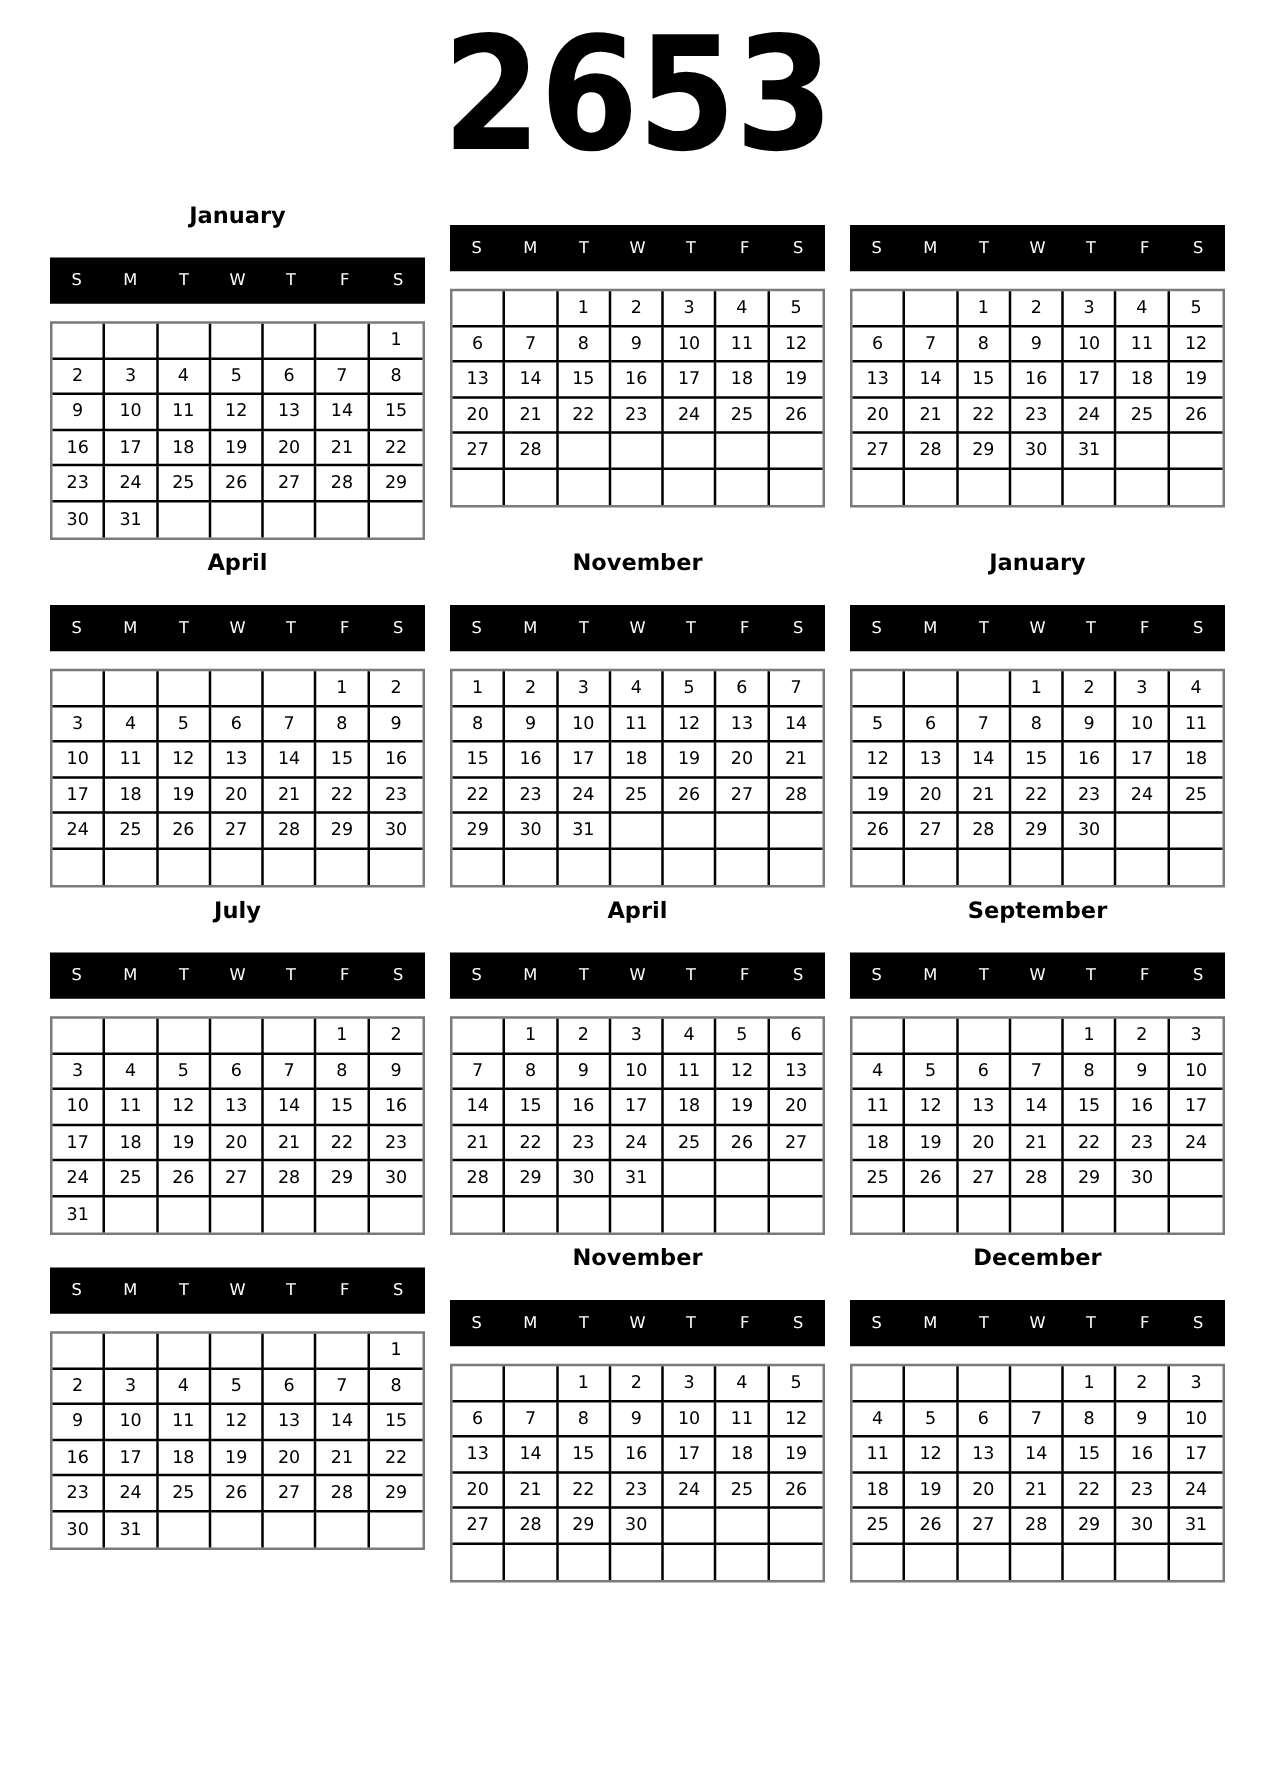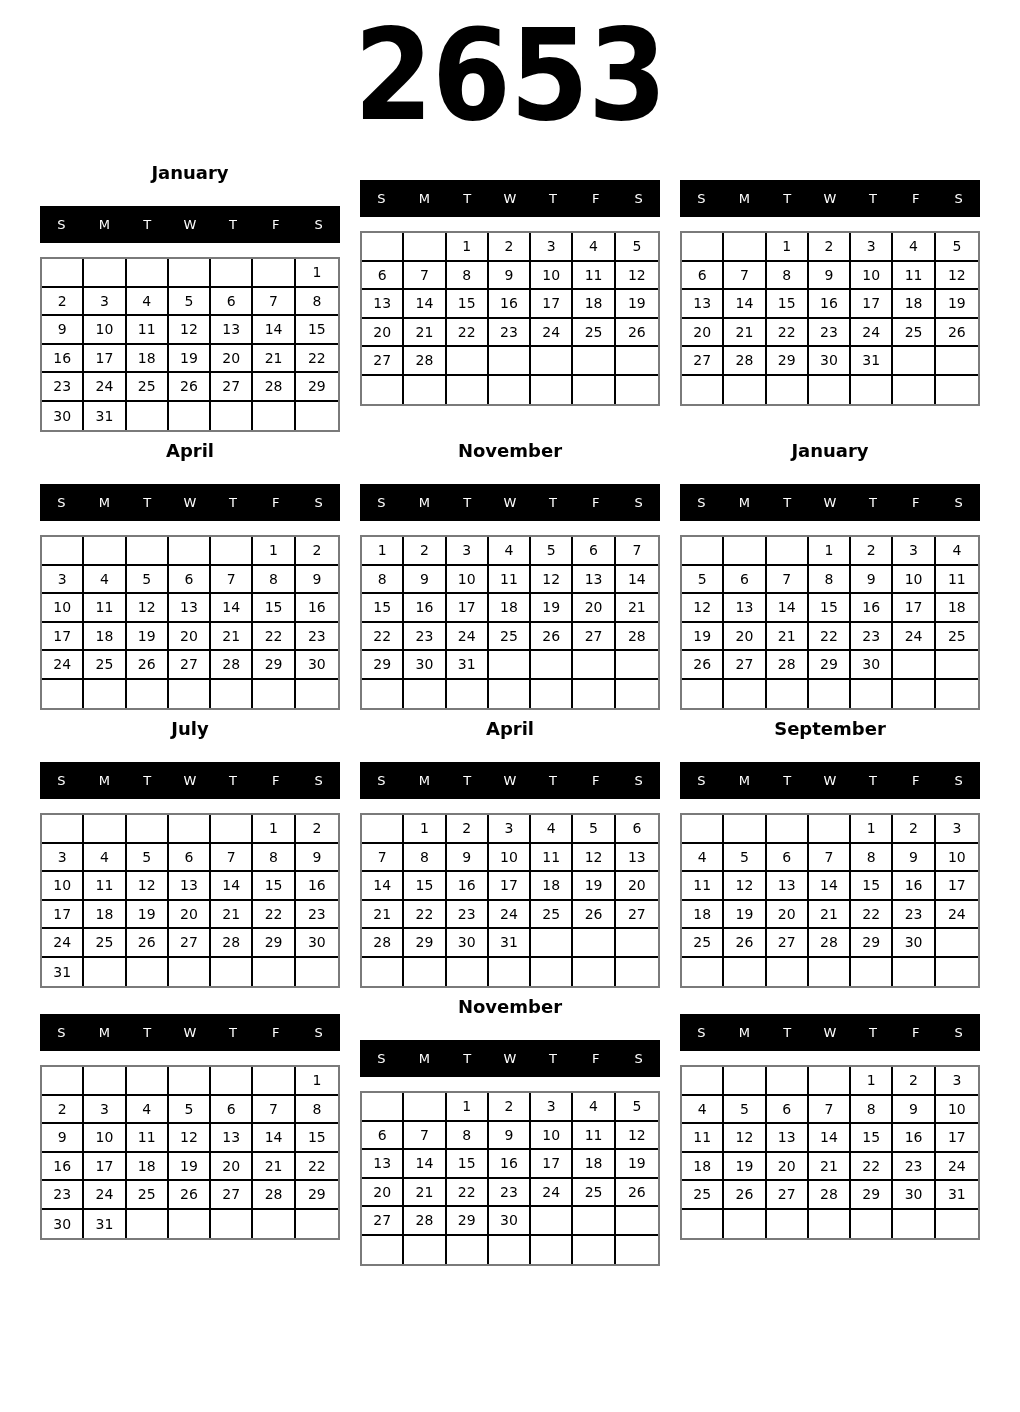--- a/index.html
+++ b/index.html
@@ -684,20 +684,21 @@
           <div class="date-cell"></div>
           <div class="date-cell"></div>
           <div class="date-cell"></div>
           <div class="date-cell"></div>
           <div class="date-cell"></div>
           <div class="date-cell"></div>
           <div class="date-cell"></div>
         </div>
       </div>
       <div class="month">
+        <div class="month-title">December</div>
         <div class="dow-bar">
           <div class="dow-cell">S</div>
           <div class="dow-cell">M</div>
           <div class="dow-cell">T</div>
           <div class="dow-cell">W</div>
           <div class="dow-cell">T</div>
           <div class="dow-cell">F</div>
           <div class="dow-cell">S</div>
         </div>
         <div class="date-grid">

